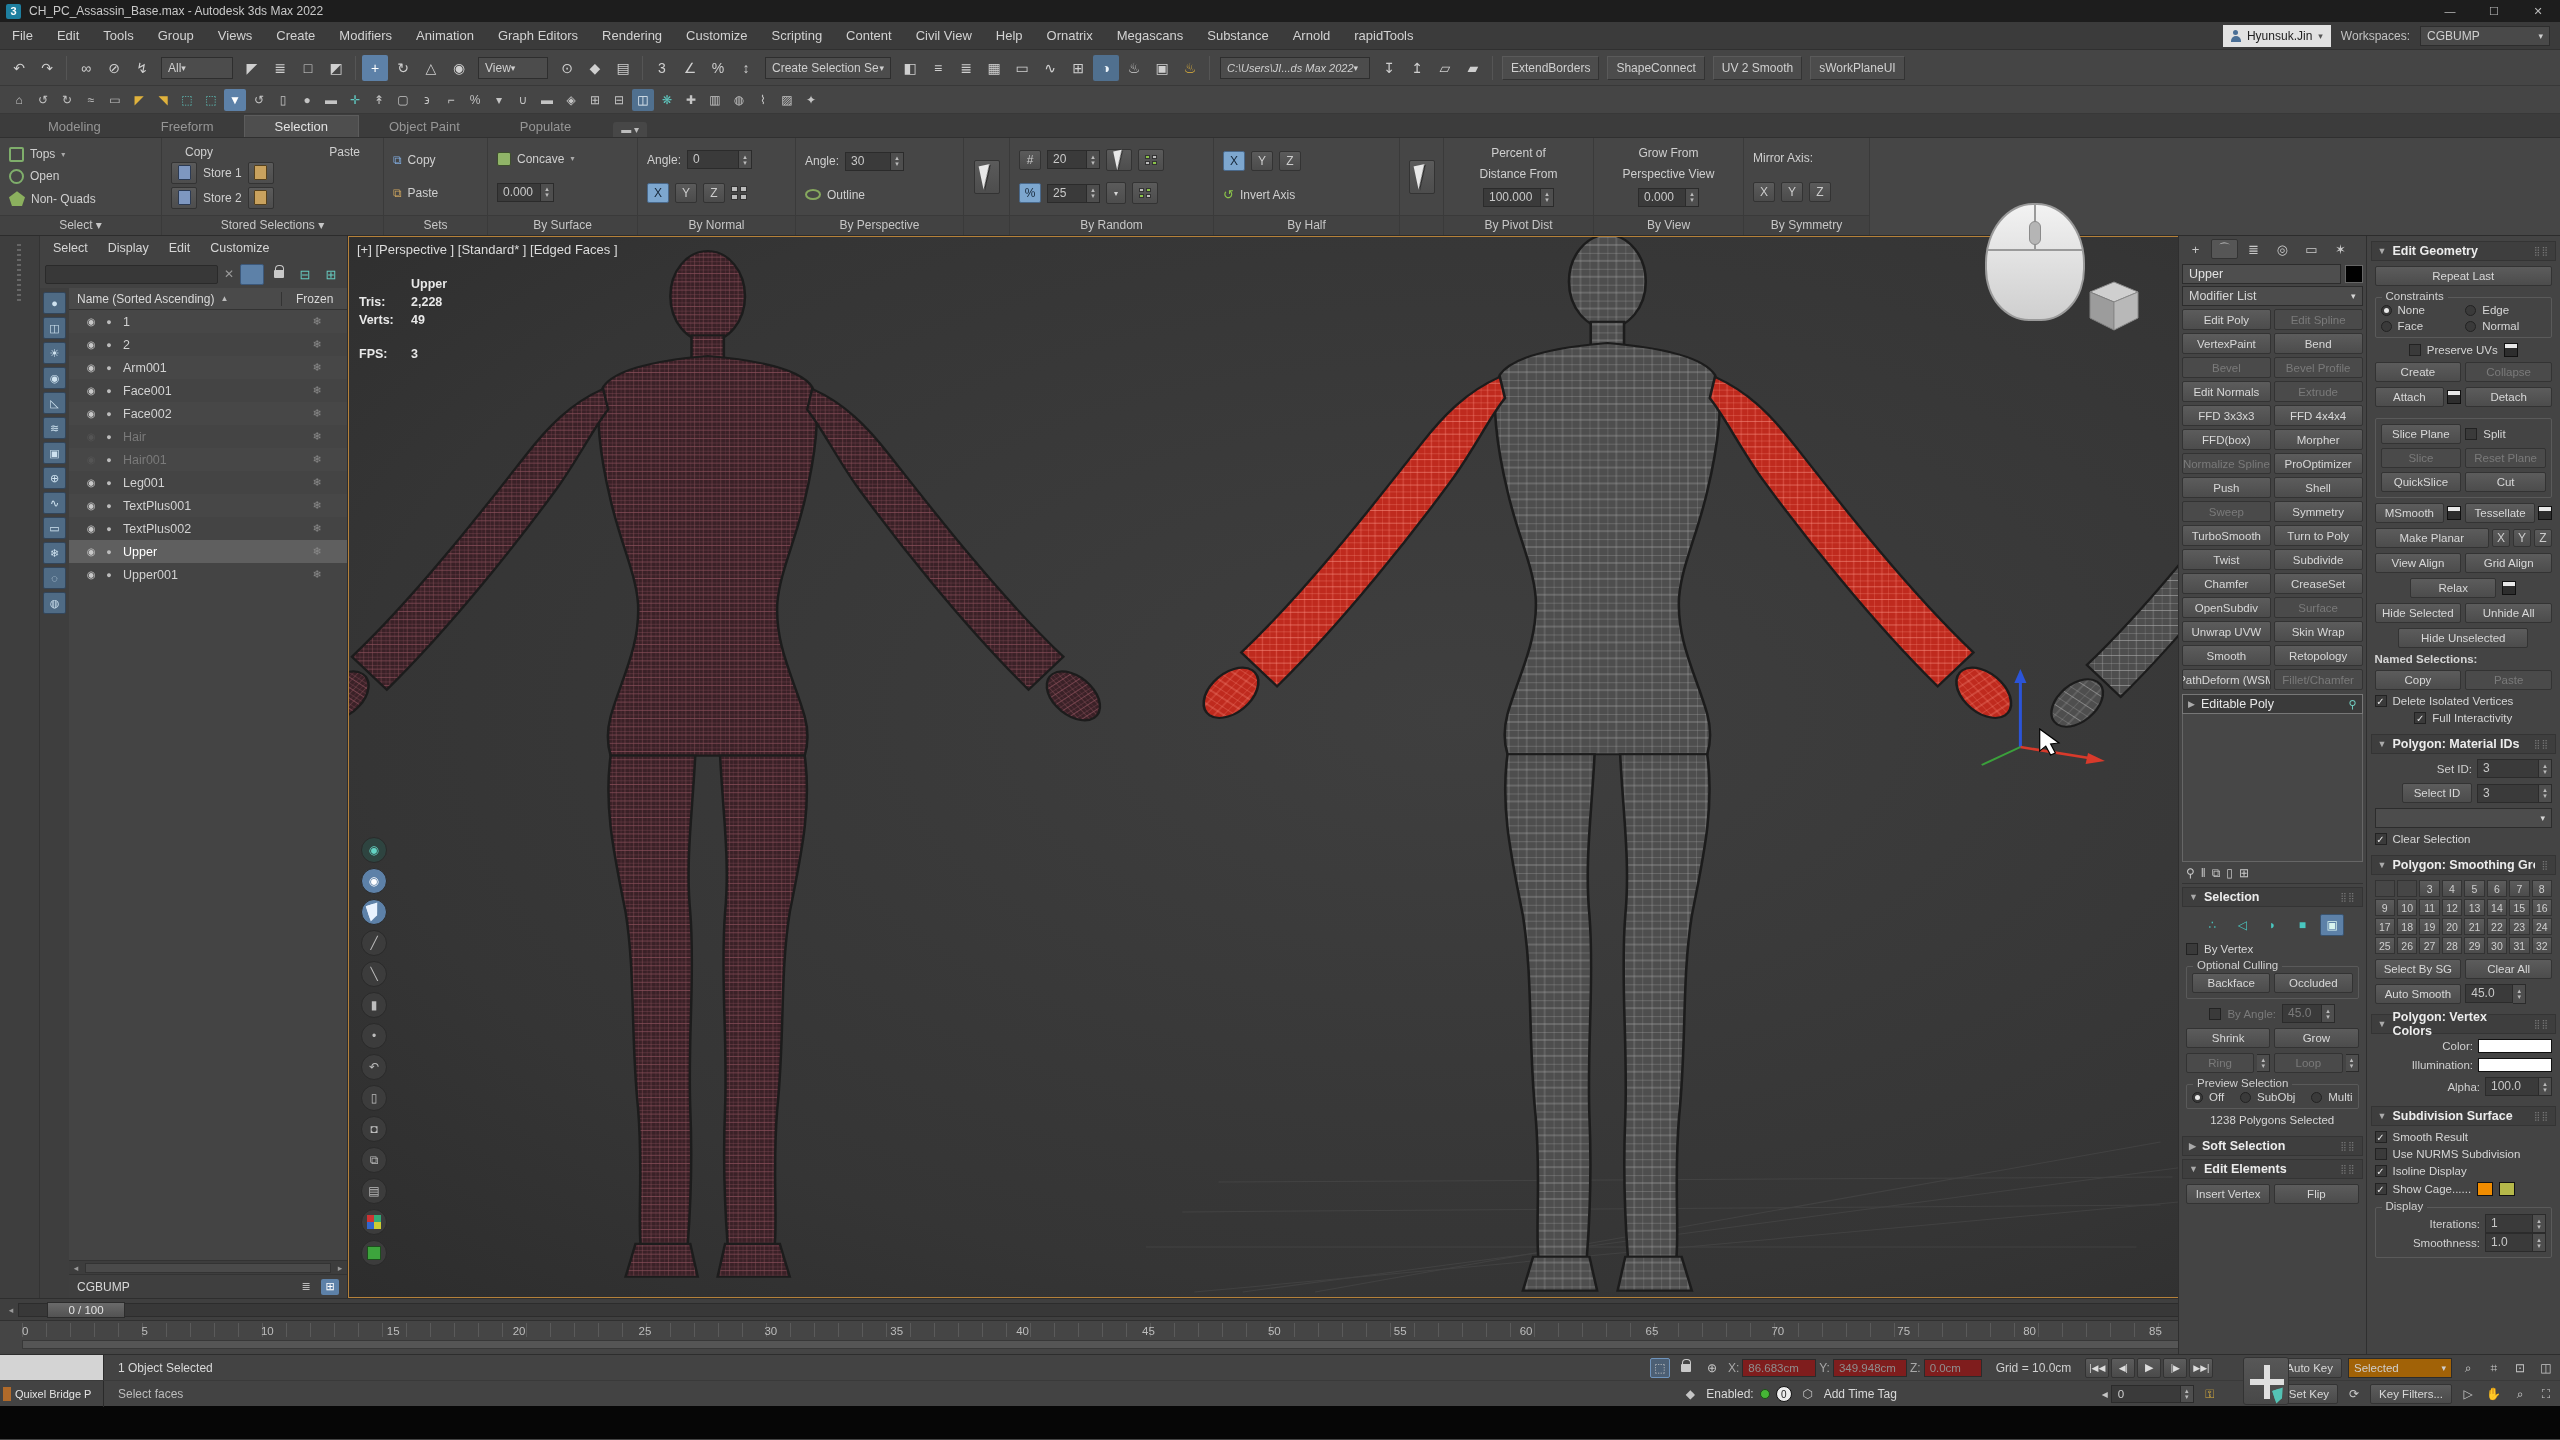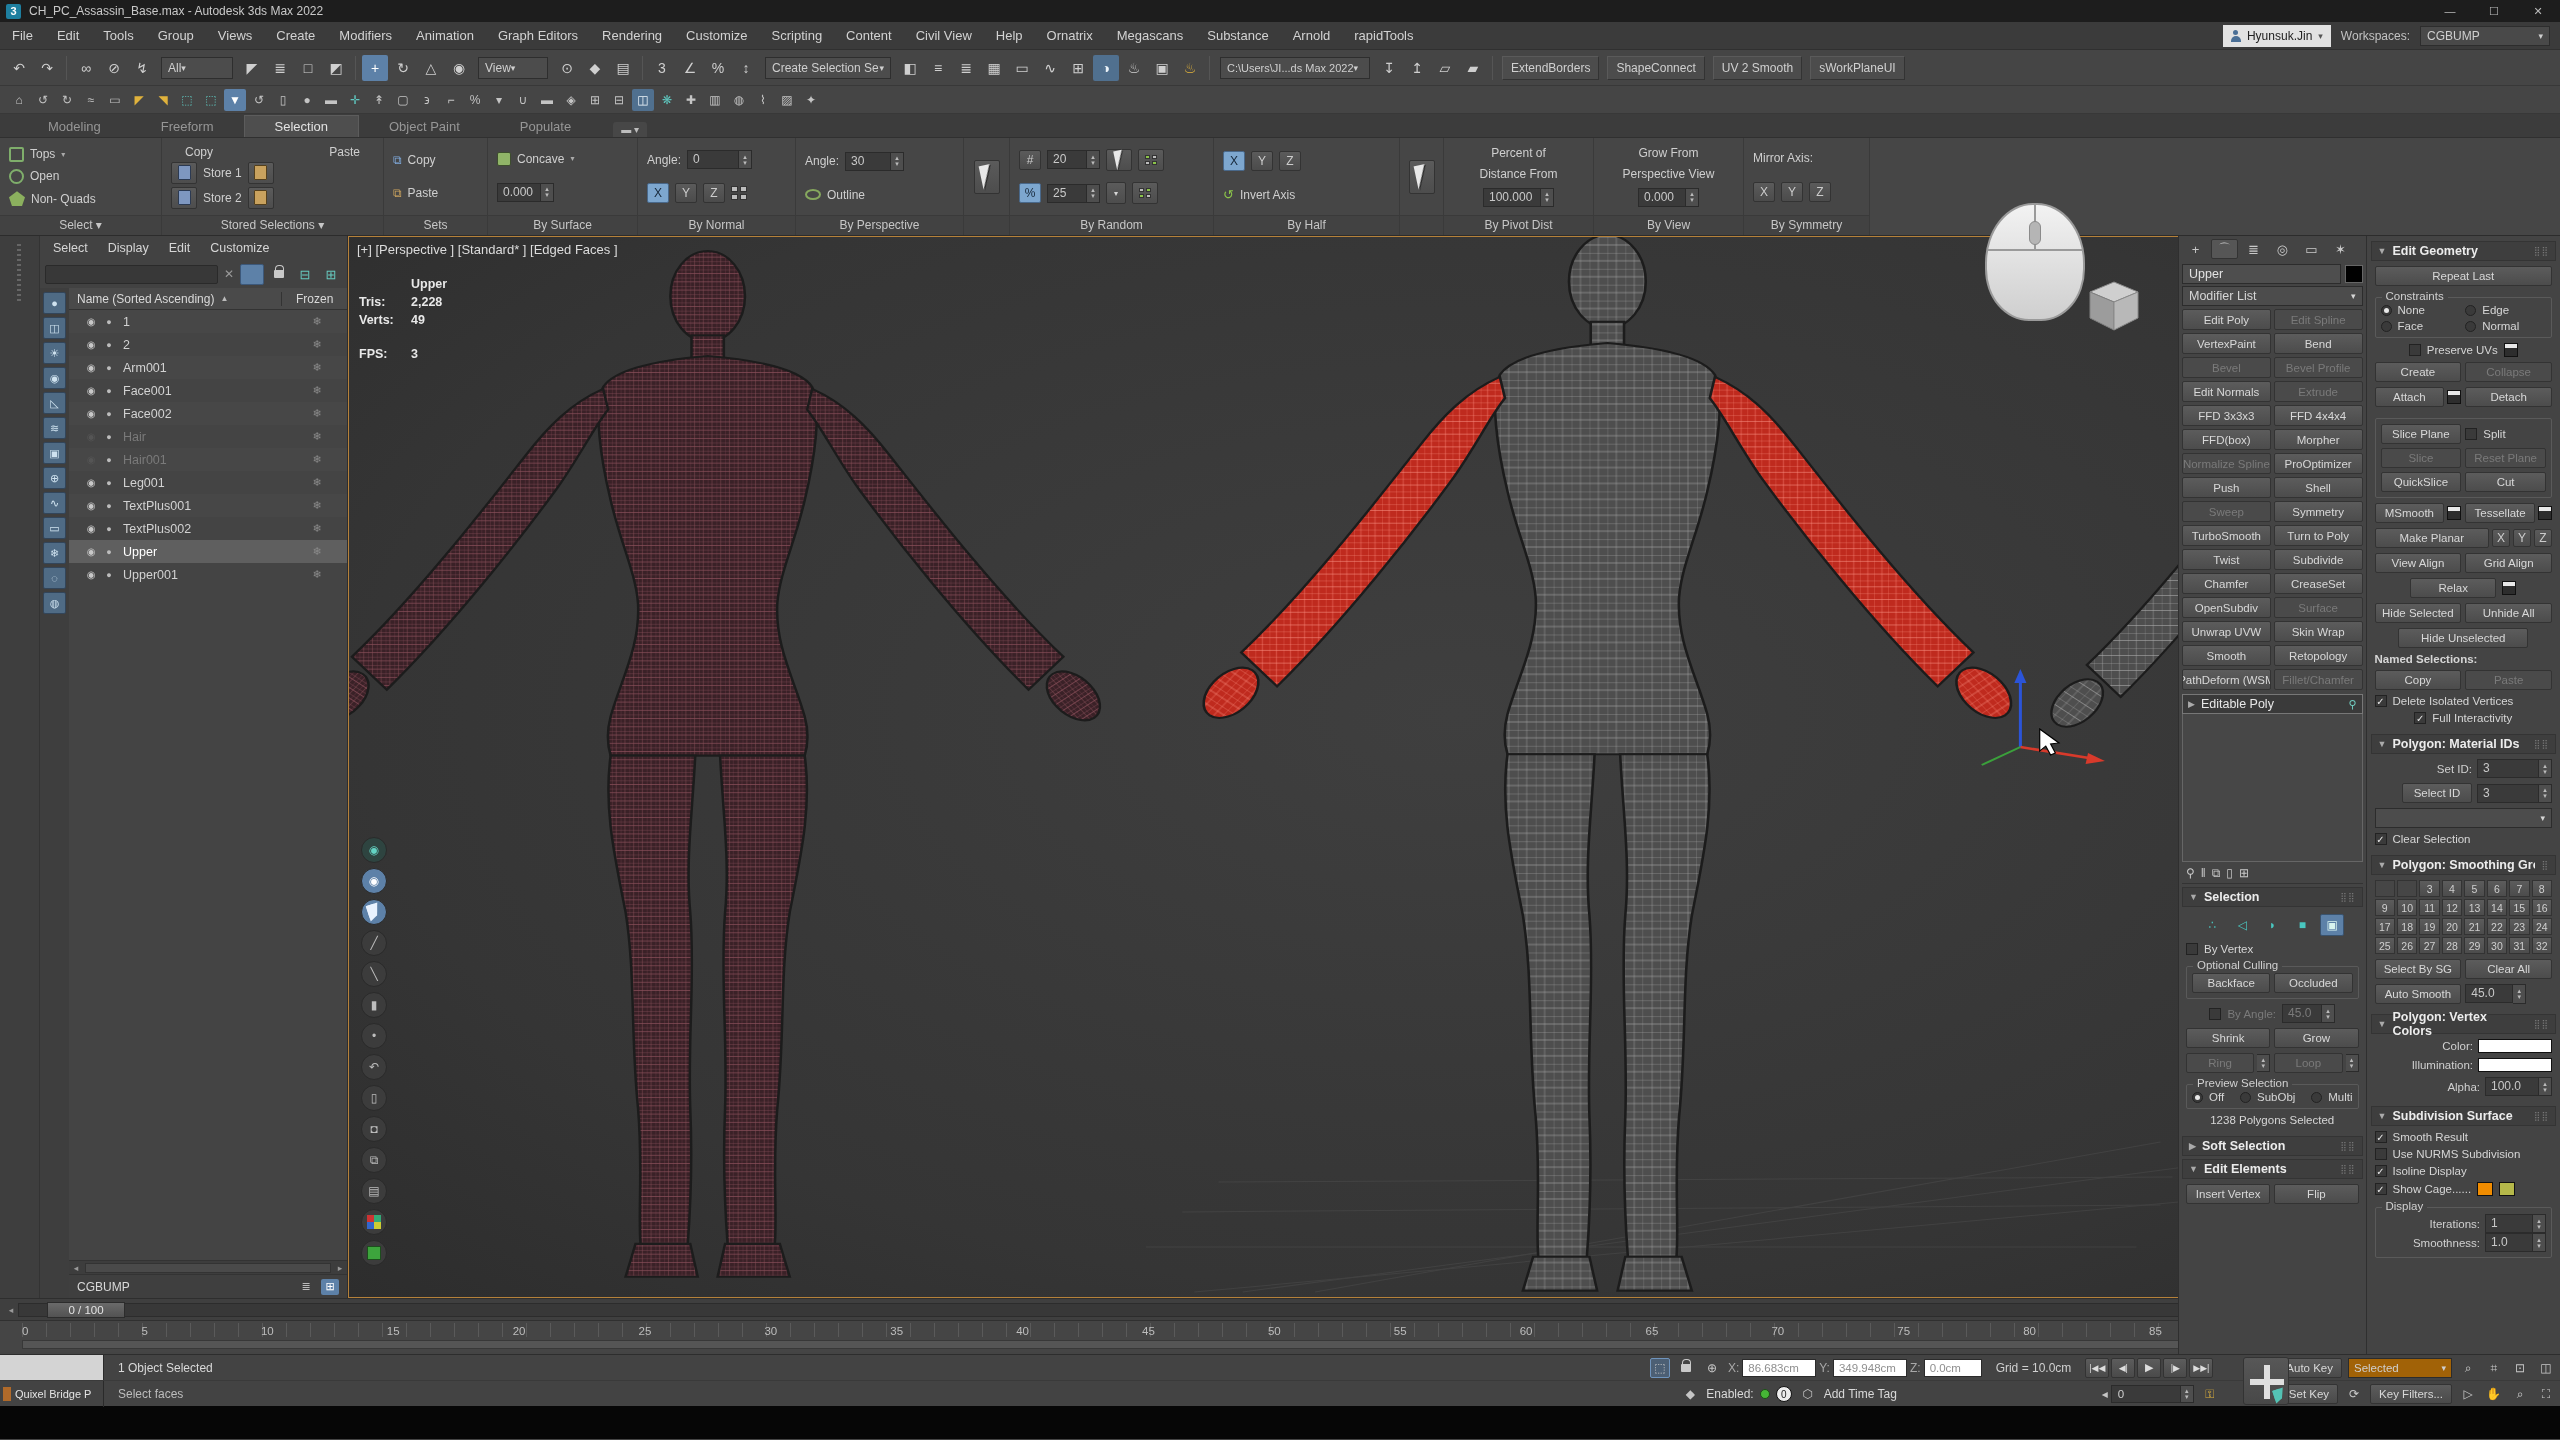--- a/index.html
+++ b/index.html
@@ -200,21 +200,21 @@
   .srow1 { border-bottom:1px solid #3a3a3a; }
   .listener { width:104px; height:100%; background:#d4d4d4; border-right:1px solid #2a2a2a; }
   .bridge-cell { width:104px; height:100%; display:flex; align-items:center; gap:4px; padding-left:3px; border-right:1px solid #2a2a2a; color:#e4e4e4; font-size:11px; white-space:nowrap; overflow:hidden; }
   .bridge-sq { width:8px; height:14px; background:#b06a2a; flex:0 0 auto; }
   .stext { color:#d9d9d9; font-size:12px; padding-left:8px; white-space:nowrap; }
   .prompt { color:#bdbdbd; }
   .sico { width:20px; height:20px; display:flex; align-items:center; justify-content:center; color:#c6c6c6; font-size:12px; }
   .sico.frame { border:1px solid #6f94bd; background:#4c5f74; border-radius:2px; }
   .coord { display:flex; align-items:center; gap:3px; }
   .coord .cl { color:#a8a8a8; font-size:12px; }
-  .coord .cf { min-width:74px; height:18px; background:#ffffff; border:1px solid #2b2b2b; color:#8f8f8f; font-size:11.5px; display:flex; align-items:center; padding:0 5px; }
+  .coord .cf { min-width:74px; height:18px; background:#7f1d1d; border:1px solid #2b2b2b; color:#8f8f8f; font-size:11.5px; display:flex; align-items:center; padding:0 5px; }
   .gridtxt { color:#d0d0d0; font-size:12px; white-space:nowrap; padding:0 8px; }
   .playbk { display:flex; gap:2px; }
   .pb { width:24px; height:20px; background:linear-gradient(#5c5c5c,#4a4a4a); border:1px solid #333; color:#ddd; font-size:9px; display:flex; align-items:center; justify-content:center; border-radius:2px; }
   .bigplus { position:absolute; left:2243px; top:2px; width:46px; height:48px; background:linear-gradient(#575757,#484848); border:1px solid #333; border-radius:3px; z-index:5; }
   .bigplus:before { content:""; position:absolute; left:20px; top:7px; width:6px; height:34px; background:#dfdfdf; }
   .bigplus:after { content:""; position:absolute; left:6px; top:21px; width:34px; height:6px; background:#dfdfdf; }
   .bp-cur { position:absolute; right:3px; bottom:2px; width:0; height:0; border-left:7px solid #54c2b4; border-right:4px solid transparent; border-bottom:3px solid transparent; border-top:10px solid #54c2b4; transform:rotate(-18deg); z-index:6; }
   .skbtn { height:20px; background:linear-gradient(#5c5c5c,#4a4a4a); border:1px solid #333; color:#d8d8d8; font-size:11.5px; display:flex; align-items:center; padding:0 8px; border-radius:2px; white-space:nowrap; }
   .sel-dd { width:104px; height:20px; background:#a16207; border:1px solid #2c2c2c; color:#cfcfcf; font-size:11.5px; display:flex; align-items:center; justify-content:space-between; padding:0 5px; }
   .framespin { display:flex; align-items:center; }
@@ -311,21 +311,21 @@
         <span class="tbi">▭</span>
         <span class="tbi">∿</span>
         <span class="tbi">⊞</span>
         <span class="tbi act2">◑</span>
         <span class="tbi">♨</span>
         <span class="tbi">▣</span>
         <span class="tbi warn">♨</span>
       </span>
     <span class="tb-sep"></span>
     <div class="tb-dd" style="width:150px;">
-        <span style="overflow:hidden;white-space:nowrap;font-size:11px;">C:\Users\JI...ds Max 2022</span>
+        <span style="overflow:hidden;white-space:nowrap;font-size:11px;font-style:italic;">C:\Users\JI...ds Max 2022</span>
         <span style="font-size:9px;">▾</span>
       </div>
     <span class="tb-group">
         <span class="tbi">↧</span>
         <span class="tbi">↥</span>
         <span class="tbi">▱</span>
         <span class="tbi">▰</span>
       </span>
     <span class="tb-sep"></span>
     <span class="tb-group">

